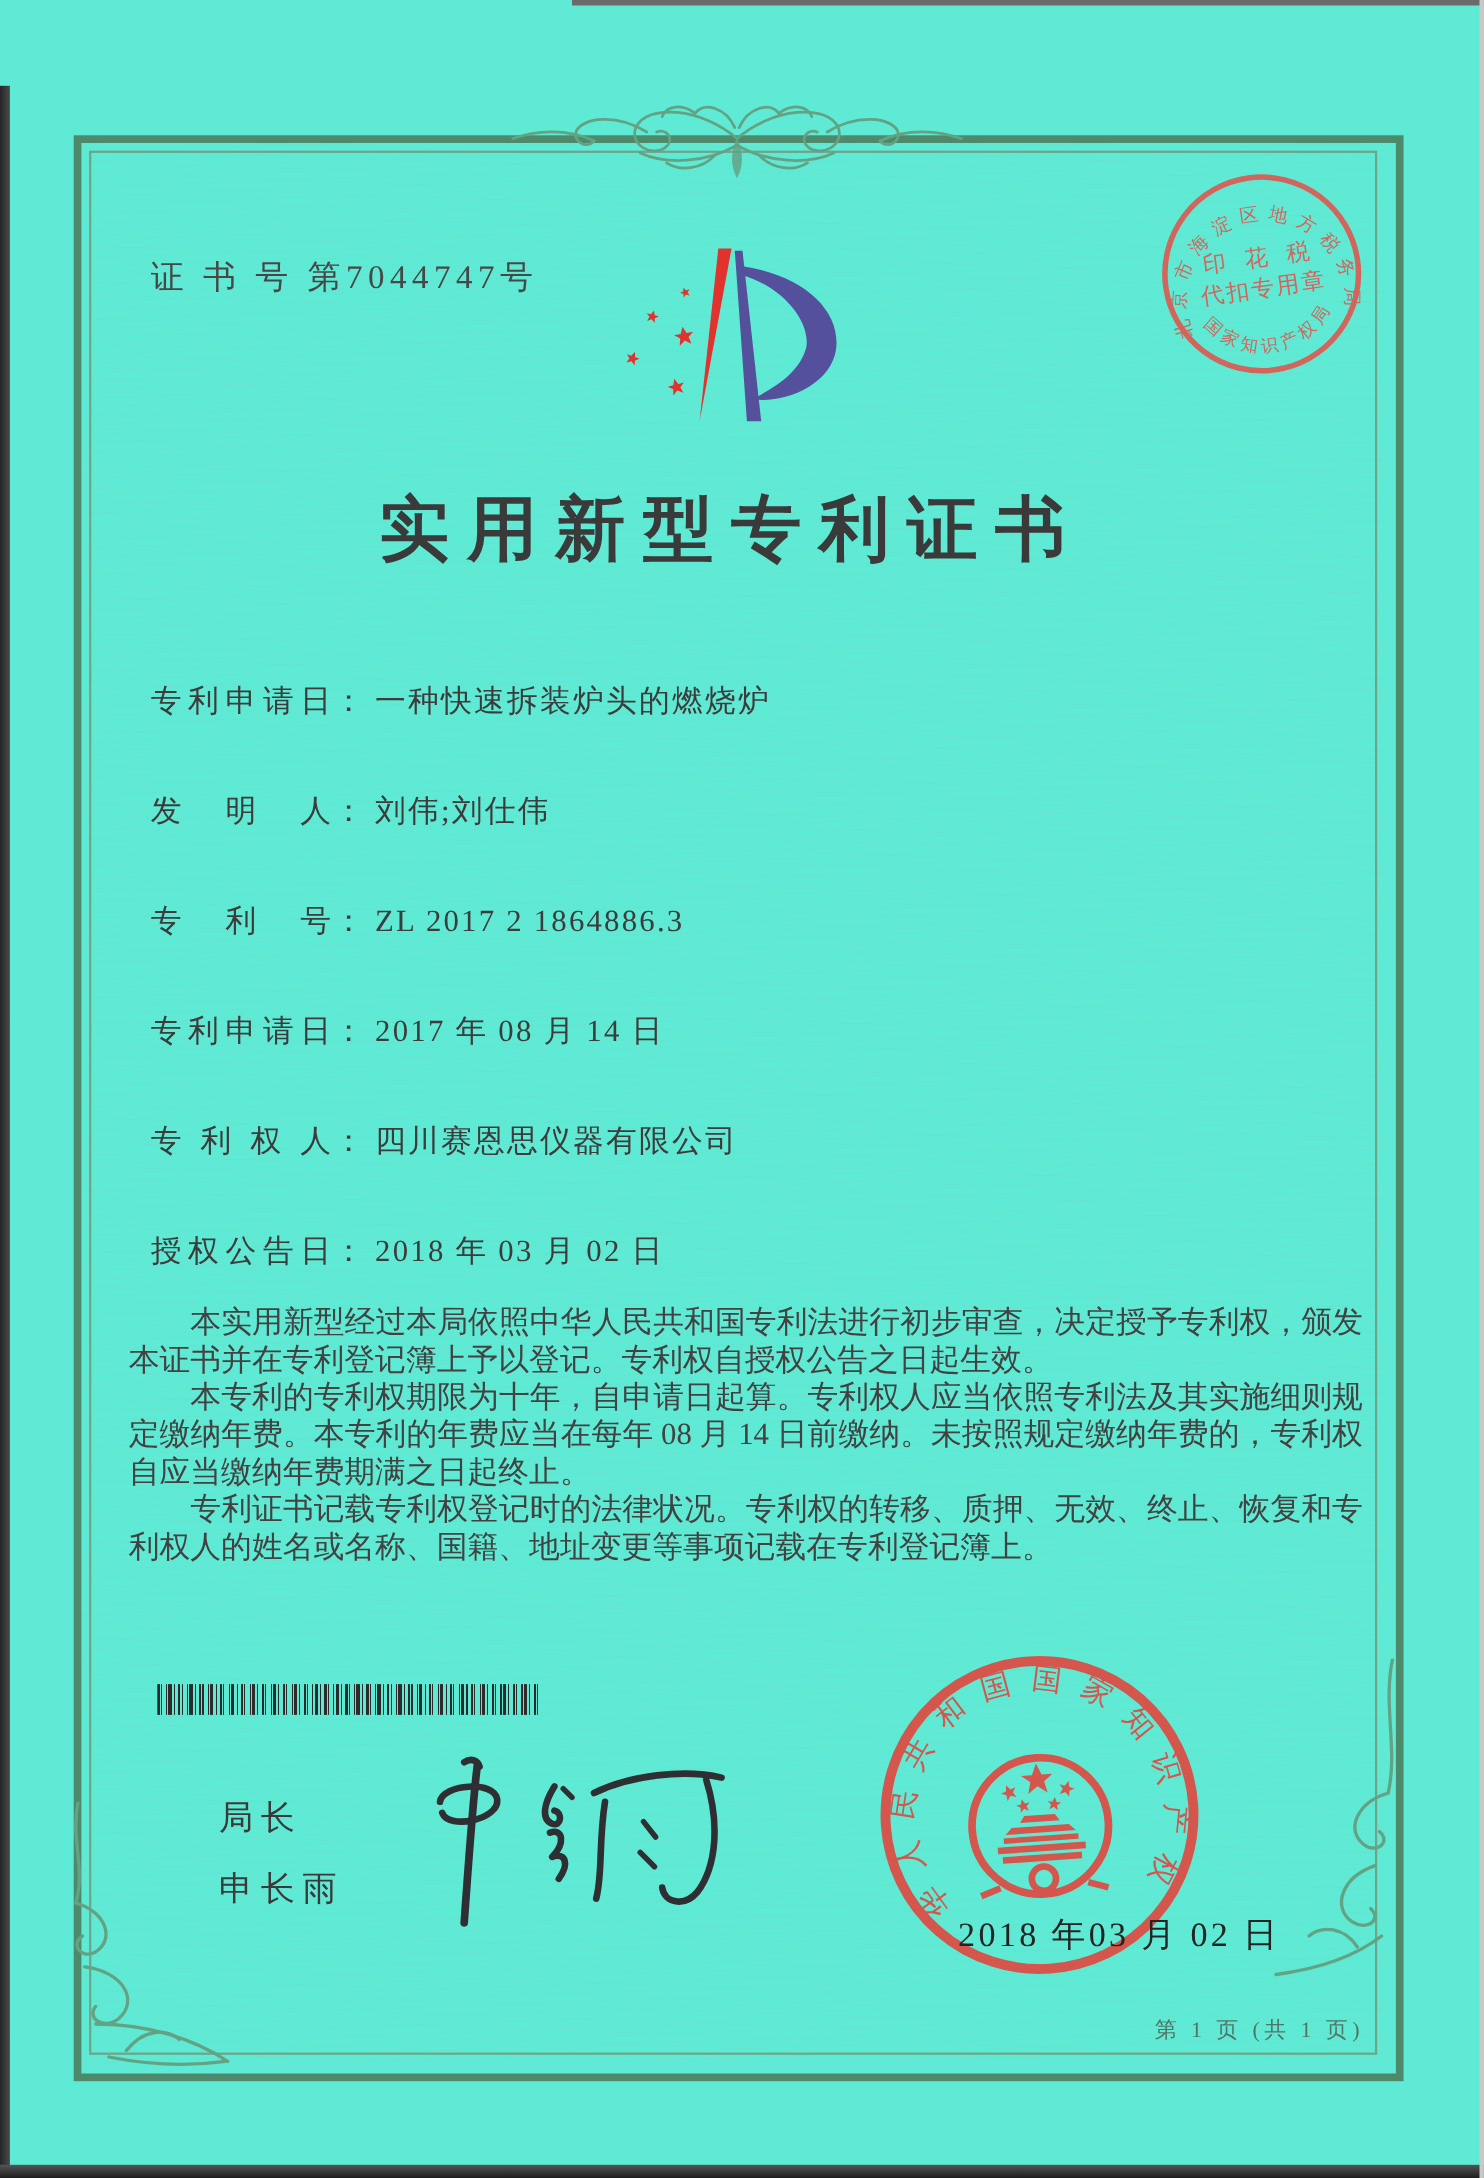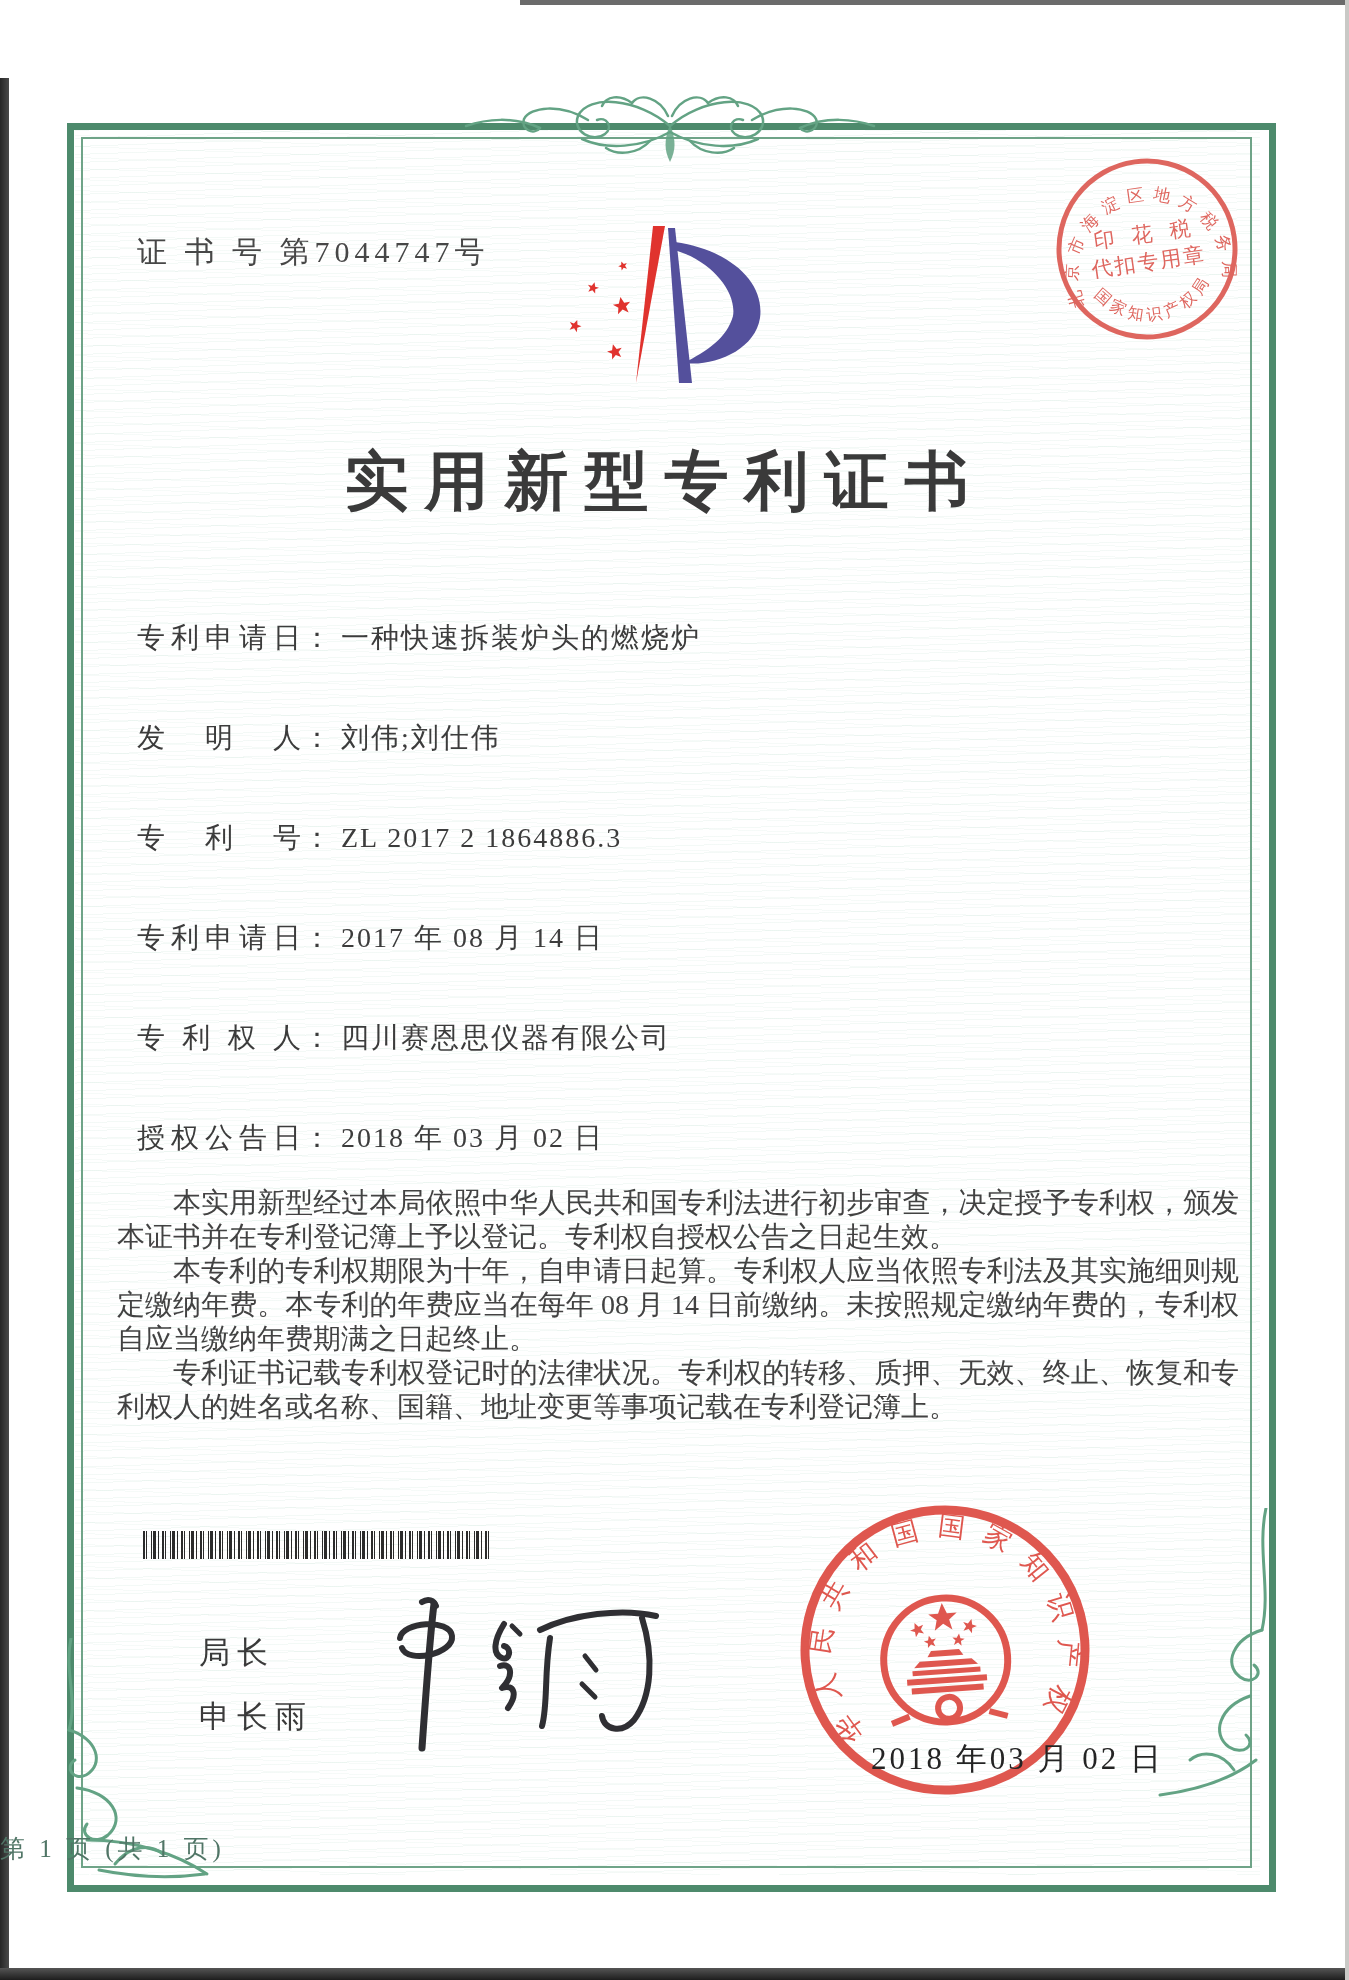--- a/index.html
+++ b/index.html
@@ -1,16 +1,16 @@
 <!DOCTYPE html>
 <html><head>
 <meta charset="utf-8">
 <style>
   html,body{margin:0;padding:0;background:#e9e9e7;}
-  .page{position:relative;width:1349px;height:1980px;background:#ffffff;overflow:hidden;
+  .page{position:relative;width:1349px;height:1980px;background:#5eead4;overflow:hidden;
         font-family:"Liberation Serif","DejaVu Serif",serif;color:#3c3c3c;}
   
   .scan-left{position:absolute;left:0;top:78px;width:9px;height:1902px;background:linear-gradient(90deg,#262626,#4a4a4a);}
   .scan-bottom{position:absolute;left:0;bottom:0;width:100%;height:12px;background:linear-gradient(0deg,#1d1d1d,#555);}
   .scan-top{position:absolute;left:520px;top:0;width:829px;height:5px;background:#6b6b6b;}
   .scan-right{position:absolute;right:0;top:0;width:4px;height:100%;background:#c9c9c6;}
   
   .guilloche{position:absolute;left:75px;top:130px;width:1185px;height:1745px;z-index:0;
      background:
        repeating-linear-gradient(178deg, rgba(140,195,170,0.10) 0 1px, transparent 1px 8px),
@@ -35,22 +35,22 @@
   .barcode{position:absolute;left:143px;top:1531px;width:347px;height:28px;z-index:2;
      background:repeating-linear-gradient(90deg,#2b2b2b 0 2px,transparent 2px 3px,#2b2b2b 3px 4px,
        transparent 4px 8px,#2b2b2b 8px 9px,transparent 9px 10px,#2b2b2b 10px 13px,transparent 13px 15px,
        #2b2b2b 15px 16px,transparent 16px 19px);}
   .signer{position:absolute;left:151px;top:1632px;z-index:2;font-family:"Liberation Sans","DejaVu Sans",sans-serif;
           font-size:31px;color:#3a3a3a;letter-spacing:7px;}
   .signer div{margin-bottom:22px;margin-left:48px;}
   .signature{position:absolute;left:372px;top:1596px;z-index:2;}
   .office-seal{position:absolute;left:795px;top:1500px;z-index:2;opacity:.93;}
   .issue-date{position:absolute;left:826px;top:1738px;z-index:3;font-size:31px;letter-spacing:3px;color:#242424;margin-left:45px;}
-  .page-footer{position:absolute;left:0;top:1832px;width:1240px;text-align:left;z-index:2;
-               font-size:25px;letter-spacing:4px;color:#507566;}
+  .page-footer{position:absolute;left:0;top:1832px;width:1240px;text-align:right;z-index:2;
+               font-size:20px;letter-spacing:4px;color:#507566;}
 </style>
 </head>
 <body>
 
 <div class="page">
 
   <div class="guilloche"></div>
   <div class="scan-left"></div>
   <div class="scan-bottom"></div>
   <div class="scan-top"></div>

